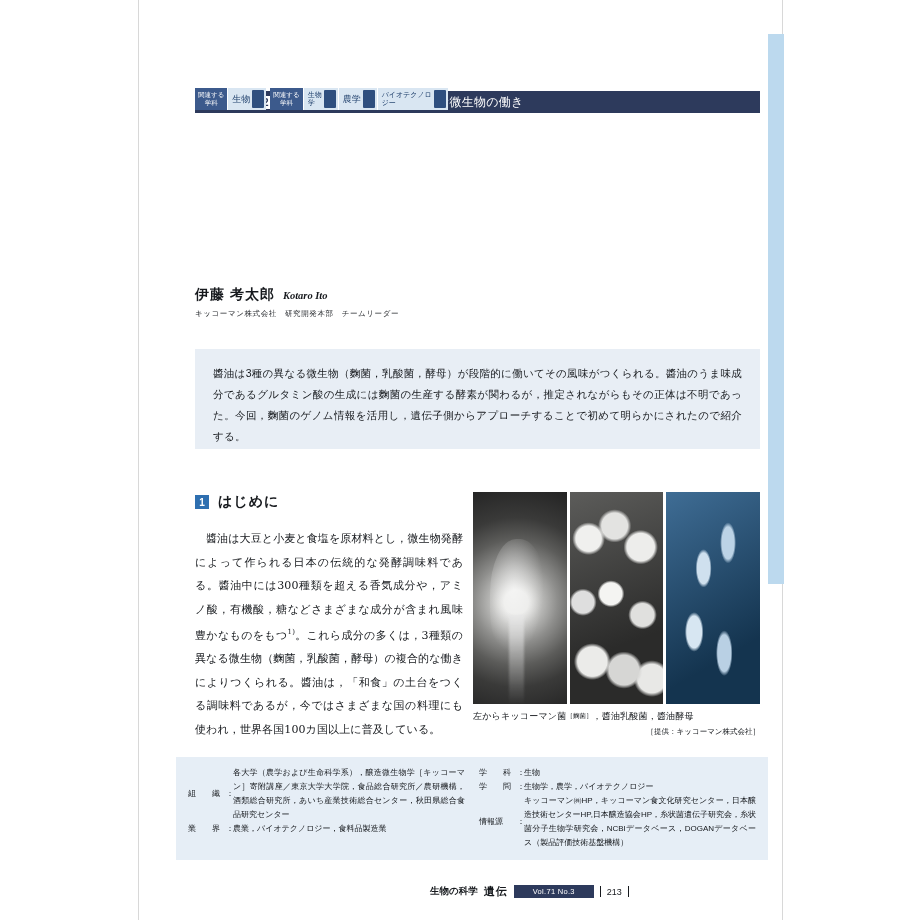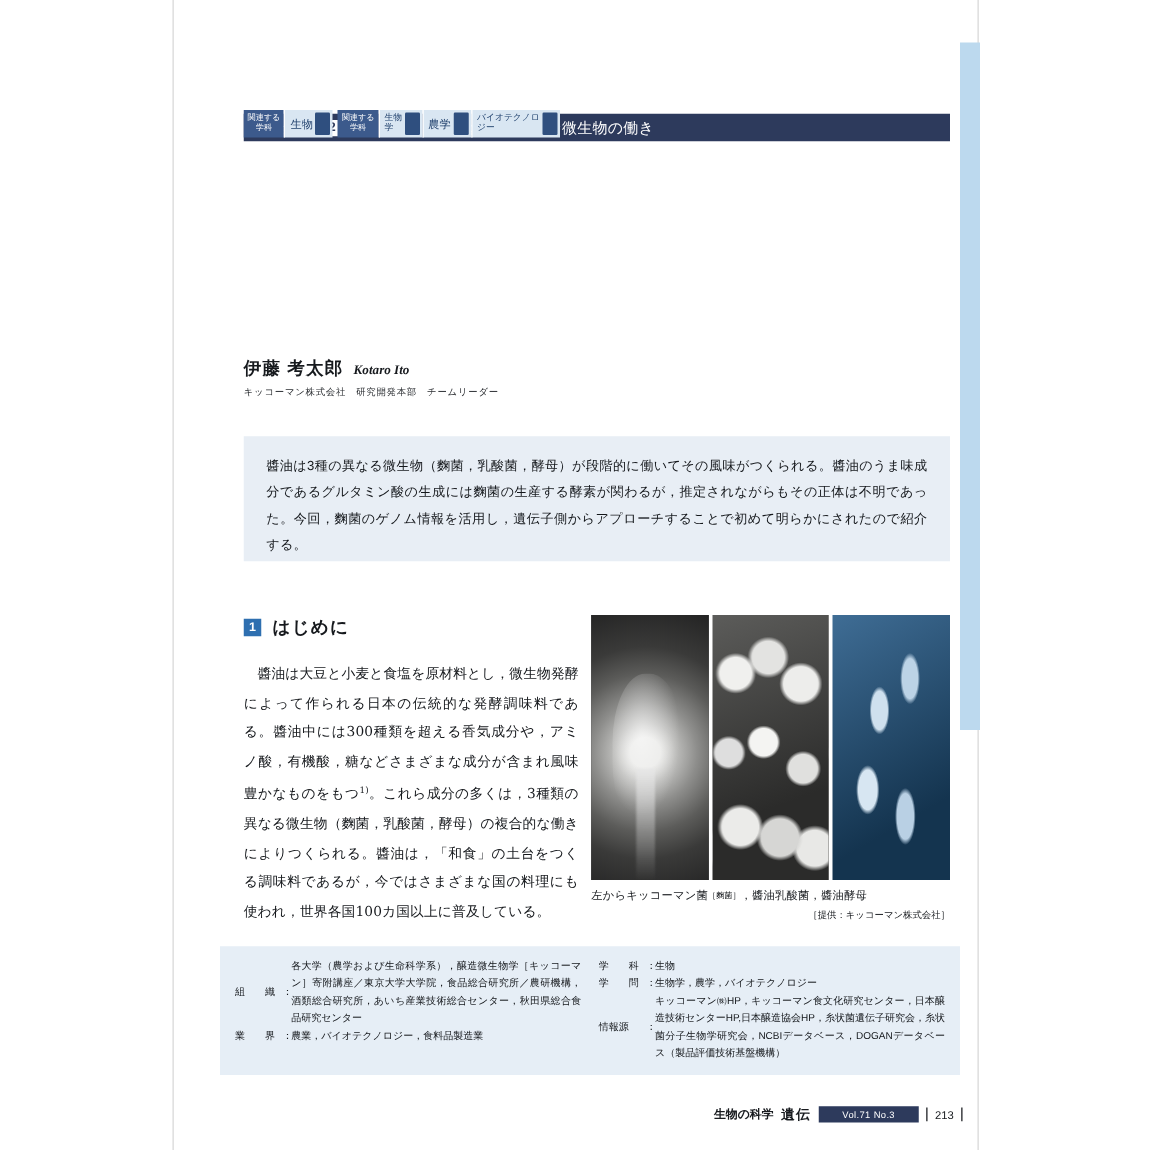--- a/index.html
+++ b/index.html
@@ -355,21 +355,20 @@
   .rval { flex: 1; text-align: justify; }
 
   
   .footer {
     position: absolute;
     left: 430px;
     top: 884px;
     width: 340px;
     display: flex;
     align-items: center;
-    justify-content: flex-end;
     gap: 6px;
     font-size: 9px;
     color: #16191d;
   }
   .footer .jname { font-weight: bold; font-size: 9.5px; }
   .footer .idenden { font-weight: bold; font-size: 11px; letter-spacing: 1px; }
   .footer .vol {
     background: #2d3a5c;
     color: #fff;
     font-size: 7.5px;

